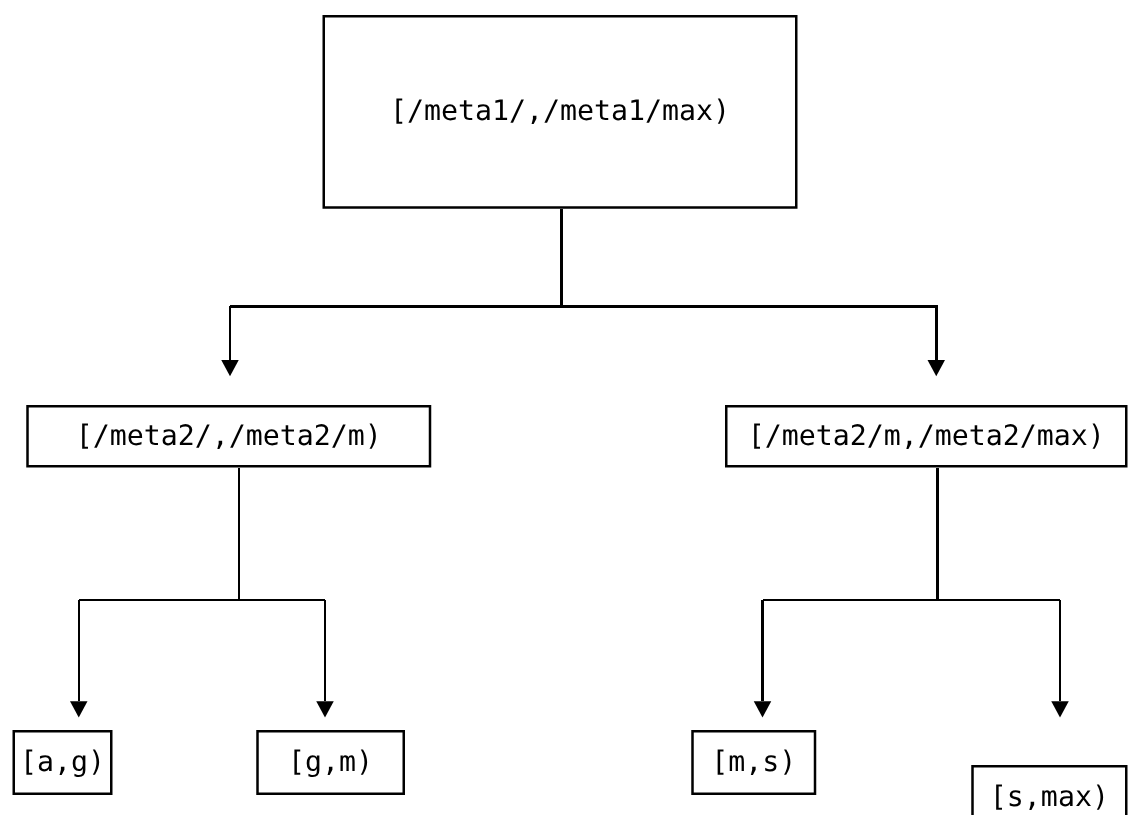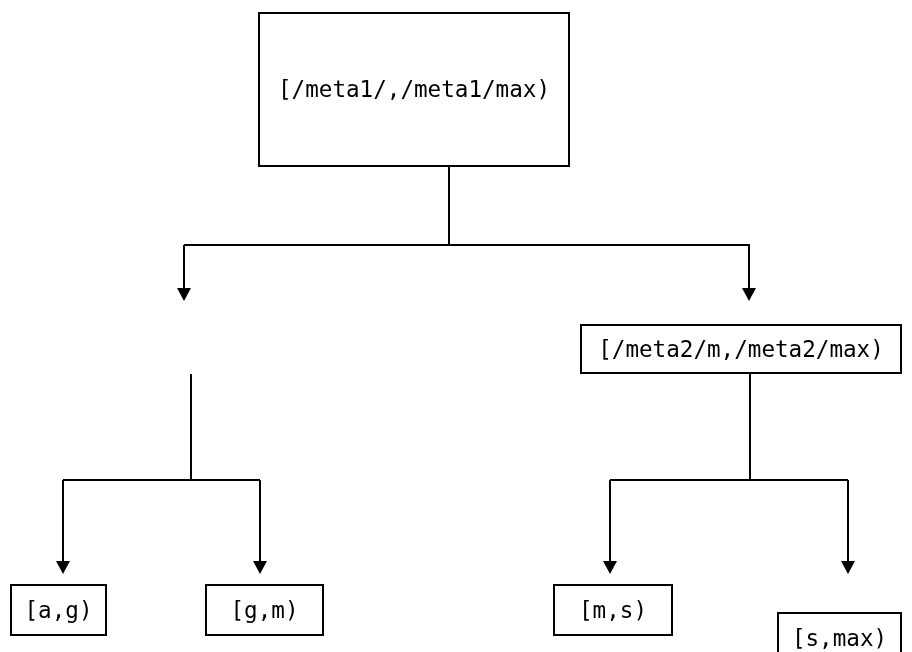--- a/index.html
+++ b/index.html
@@ -38,28 +38,28 @@
     line-height: 1;
     color: #000000;
     white-space: pre;
     letter-spacing: 0;
   }
   .node-label {
     font-family: "DejaVu Sans Mono", monospace;
     white-space: pre;
   }
   
-  #node-root { left: 258px; top: 12px; width: 312px; height: 155px; }
+  #node-root { left: 258px; top: 12px; width: 380px; height: 155px; }
   
   #node-left-branch  { left: 21px;  top: 324px; width: 324px; height: 50px; }
   #node-right-branch { left: 580px; top: 324px; width: 322px; height: 50px; }
   
-  #node-leaf-1 { left: 10px;  top: 584px; width: 97px;  height: 52px; text-align: center; }
+  #node-leaf-1 { left: 10px;  top: 584px; width: 80px;  height: 52px; text-align: center; }
   #node-leaf-2 { left: 205px; top: 584px; width: 119px;  height: 52px; }
-  #node-leaf-3 { left: 553px; top: 584px; width: 120px; height: 52px; }
+  #node-leaf-3 { left: 553px; top: 584px; width: 100px; height: 52px; }
   #node-leaf-4 { left: 777px; top: 612px; width: 125px; height: 52px; }
 </style>
 </head>
 <body>
 
 <div id="diagram-canvas">
 
   <svg id="diagram-svg" viewBox="0 0 912 652" xmlns="http://www.w3.org/2000/svg">
     <g stroke="#000000" stroke-width="2" fill="none" shape-rendering="crispEdges">
 
@@ -85,20 +85,23 @@
       <polygon points="253,561 267,561 260,574"></polygon>
       <polygon points="603,561 617,561 610,574"></polygon>
       <polygon points="841,561 855,561 848,574"></polygon>
     </g>
   </svg>
 
   <div class="node-box" id="node-root">
     <span class="node-label">[/meta1/,/meta1/max)</span>
   </div>
 
+  <div class="node-box" id="node-left-branch">
+    <span class="node-label">[/meta2/,/meta2/m)</span>
+  </div>
 
   <div class="node-box" id="node-right-branch">
     <span class="node-label">[/meta2/m,/meta2/max)</span>
   </div>
 
   <div class="node-box" id="node-leaf-1">
     <span class="node-label">[a,g)</span>
   </div>
 
   <div class="node-box" id="node-leaf-2">

